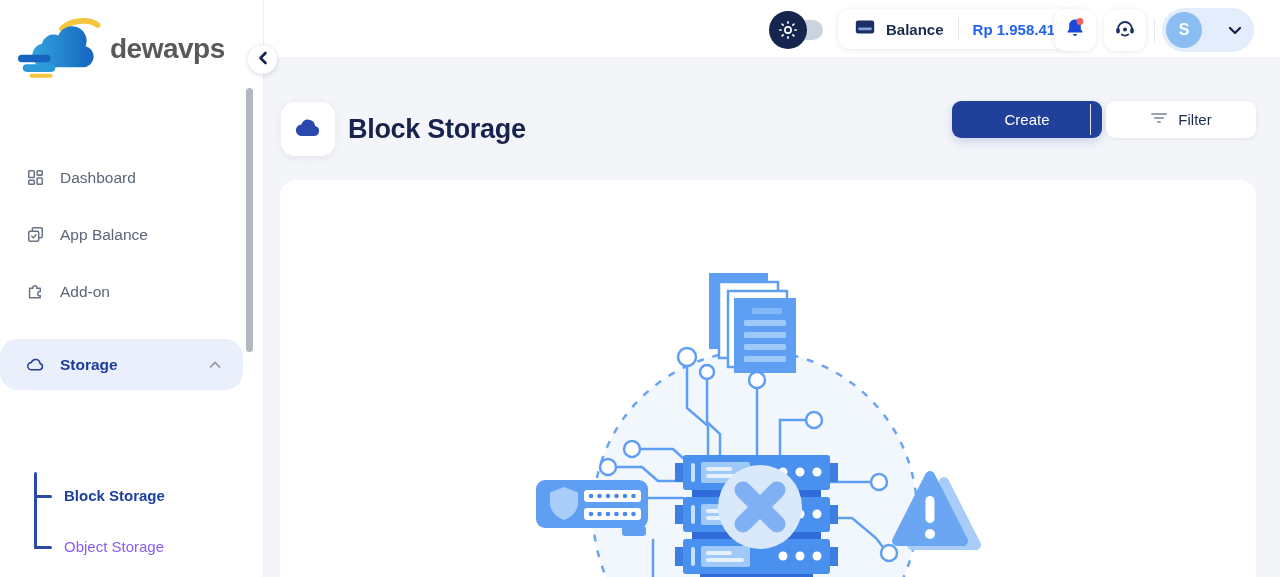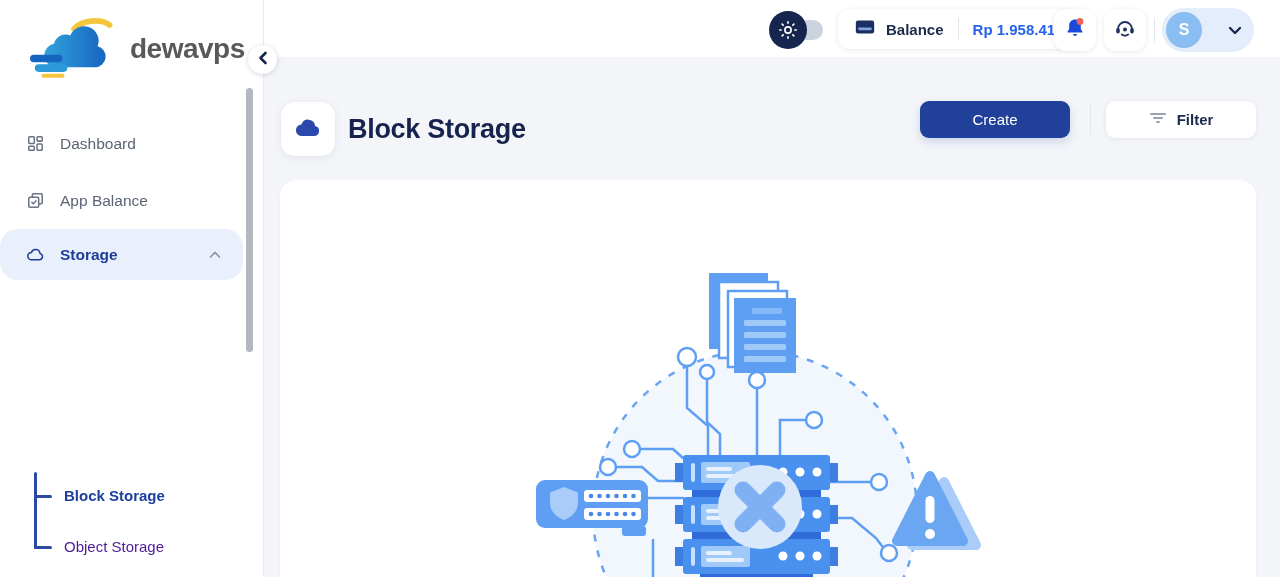--- a/index.html
+++ b/index.html
@@ -2,37 +2,37 @@
 <html><head>
 <meta charset="utf-8">
 <style>
   * { margin:0; padding:0; box-sizing:border-box; }
   html,body { width:1280px; height:577px; }
   body { font-family:"Liberation Sans", sans-serif; overflow:hidden; background:#f3f5f9; }
   .app { position:relative; width:1280px; height:577px; overflow:hidden; background:#f3f5f9; }
 
   
   .sidebar { position:absolute; left:0; top:0; width:264px; height:577px; background:#ffffff; border-right:1px solid #ecedf2; z-index:5; }
-  .logo-link { position:absolute; left:30px; top:14px; display:flex; align-items:center; gap:8px; cursor:pointer; }
+  .logo-link { position:absolute; left:18px; top:14px; display:flex; align-items:center; cursor:pointer; }
   .logo-text { font-size:28px; font-weight:bold; color:#58595b; letter-spacing:-0.5px; }
-  .nav { position:absolute; top:115px; left:0; width:100%; }
+  .nav { position:absolute; top:149px; left:0; width:100%; }
   .nav-item { position:relative; height:57px; display:flex; align-items:center; padding:0 22px 0 26px; cursor:pointer; }
   .nav-item .icon { width:19px; height:19px; flex:0 0 19px; display:flex; align-items:center; justify-content:center; }
   .nav-item .label { margin-left:15px; font-size:15.5px; color:#5c6575; font-weight:500; }
   .nav-item.muted .label { color:#9aa4b2; }
   .nav-item .chev { margin-left:auto; display:flex; align-items:center; }
-  .nav-item.active { background:#e9effb; border-radius:18px; margin:0 20px 3px 0; height:51px; }
+  .nav-item.active { background:#e9effb; border-radius:18px; margin:19px 20px 3px 0; height:51px; }
   .nav-item.active .label { color:#1e3d9a; font-weight:bold; }
   .submenu { position:absolute; top:472px; left:0; width:100%; }
   .tree-bar { position:absolute; left:34px; top:0; width:3px; height:77px; background:#2a4aa4; border-radius:2px; }
   .tree-branch { position:absolute; left:34px; width:18px; height:3px; background:#2a4aa4; border-radius:2px; }
   .tree-branch.b1 { top:23px; } .tree-branch.b2 { top:74px; }
   .submenu-item { position:absolute; left:64px; font-size:15px; cursor:pointer; }
   .submenu-item.active-sub { top:15px; color:#1d3f9e; font-weight:bold; }
-  .submenu-item.plain-sub { top:66px; color:#4c1d95; font-weight:500; }
+  .submenu-item.plain-sub { top:66px; color:#8b5cf6; font-weight:500; }
   .side-scrollbar { position:absolute; left:246px; top:88px; width:7px; height:264px; background:#b3b7bf; border-radius:4px; }
   .collapse-btn { position:absolute; left:248px; top:45px; width:29px; height:29px; background:#ffffff; border:none; border-radius:50%; box-shadow:0 1px 5px rgba(30,40,80,.18); z-index:10; display:flex; align-items:center; justify-content:center; cursor:pointer; }
 
   
   .topbar { position:absolute; left:264px; top:0; right:0; height:57px; background:#ffffff; }
   .theme-toggle { position:absolute; left:505px; top:10px; width:56px; height:40px; cursor:pointer; }
   .toggle-track { position:absolute; left:2px; top:10px; width:52px; height:20px; background:#cbd3df; border-radius:10px; }
   .toggle-knob { position:absolute; left:0px; top:1px; width:38px; height:38px; background:#16254e; border-radius:50%; display:flex; align-items:center; justify-content:center; }
   .balance-pill { position:absolute; left:574px; top:9px; height:40px; background:#ffffff; border-radius:12px; box-shadow:0 1px 5px rgba(30,40,80,.10); display:flex; align-items:center; padding:0 16px; gap:10px; cursor:pointer; }
   .balance-label { font-size:15px; font-weight:bold; color:#1b2b4d; }
@@ -42,24 +42,24 @@
   .tile-bell { left:790px; } .tile-support { left:840px; }
   .topbar-div { position:absolute; left:890px; top:18px; width:1px; height:24px; background:#e3e7ee; }
   .avatar-pill { position:absolute; left:898px; top:8px; width:92px; height:44px; background:#e3edfc; border-radius:22px; display:flex; align-items:center; padding:0 12px 0 4px; cursor:pointer; }
   .avatar-circle { width:36px; height:36px; border-radius:50%; background:#8abef2; color:#ffffff; font-size:16px; font-weight:bold; display:flex; align-items:center; justify-content:center; }
   .avatar-pill .chev { margin-left:auto; display:flex; }
 
   
   .main { position:absolute; left:264px; top:57px; right:0; bottom:0; background:#f3f5f9; }
   .page-icon-tile { position:absolute; left:17px; top:45px; width:54px; height:54px; background:#ffffff; border-radius:14px; box-shadow:0 2px 8px rgba(30,40,80,.08); display:flex; align-items:center; justify-content:center; }
   .page-title { position:absolute; left:84px; top:50px; height:44px; line-height:44px; font-size:27px; font-weight:bold; color:#17224d; letter-spacing:-0.3px; }
-  .create-btn { position:absolute; left:656px; top:44px; width:150px; height:37px; background:#20409a; color:#ffffff; font-size:15px; font-weight:500; border:none; border-radius:9px; cursor:pointer; box-shadow:0 4px 10px rgba(32,64,154,.18); font-family:"Liberation Sans", sans-serif; }
+  .create-btn { position:absolute; left:688px; top:44px; width:150px; height:37px; background:#20409a; color:#ffffff; font-size:15px; font-weight:500; border:none; border-radius:9px; cursor:pointer; box-shadow:0 4px 10px rgba(32,64,154,.18); font-family:"Liberation Sans", sans-serif; }
   .hdr-div { position:absolute; left:826px; top:47px; width:1px; height:31px; background:#e2e6ec; }
   .filter-btn { position:absolute; left:842px; top:44px; width:150px; height:37px; background:#ffffff; border:none; border-radius:9px; box-shadow:0 1px 5px rgba(30,40,80,.08); display:flex; align-items:center; justify-content:center; gap:10px; cursor:pointer; font-family:"Liberation Sans", sans-serif; }
-  .filter-label { font-size:15px; font-weight:700; color:#1b2b4d; }
+  .filter-label { font-size:15px; font-weight:400; color:#1b2b4d; }
   .card { position:absolute; left:16px; top:123px; width:976px; height:454px; background:#ffffff; border-radius:16px; box-shadow:0 1px 3px rgba(30,40,80,.04); overflow:hidden; }
   .illus { position:absolute; left:250px; top:70px; width:470px; height:384px; }
 </style>
 </head>
 <body>
 
 <div class="app">
 
   <aside class="sidebar">
     <div class="logo-link">
@@ -99,20 +99,28 @@
         <span class="icon">
           <svg width="19" height="19" viewBox="0 0 24 24" fill="none" stroke="#6a7382" stroke-width="1.9">
             <rect x="8" y="3.5" width="12.5" height="12.5" rx="1.5"></rect>
             <rect x="3.5" y="8" width="12.5" height="12.5" rx="1.5" fill="#ffffff"></rect>
             <path d="M7.3 14.2 l1.9 1.9 3.3 -3.6" stroke-linecap="round" stroke-linejoin="round"></path>
           </svg>
         </span>
         <span class="label">App Balance</span>
       </div>
 
+      <div class="nav-item">
+        <span class="icon">
+          <svg width="19" height="19" viewBox="0 0 24 24" fill="none" stroke="#6a7382" stroke-width="1.9" stroke-linejoin="round">
+            <path d="M4.5 20 v-12 h4.2 a2.6 2.6 0 1 1 5 0 H18 v4.2 a2.6 2.6 0 1 0 0 5 V20 z"></path>
+          </svg>
+        </span>
+        <span class="label">Add-on</span>
+      </div>
 
 
       <div class="nav-item active">
         <span class="icon">
           <svg width="20" height="20" viewBox="0 0 24 24" fill="none" stroke="#1e3d9a" stroke-width="1.9" stroke-linejoin="round" stroke-linecap="round">
             <path d="M7 18 h9.8 a4 4 0 0 0 .9 -7.9 a5.6 5.6 0 0 0 -10.9 -1.3 a4.3 4.3 0 0 0 .2 9.2 z"></path>
           </svg>
         </span>
         <span class="label">Storage</span>
         <span class="chev">

